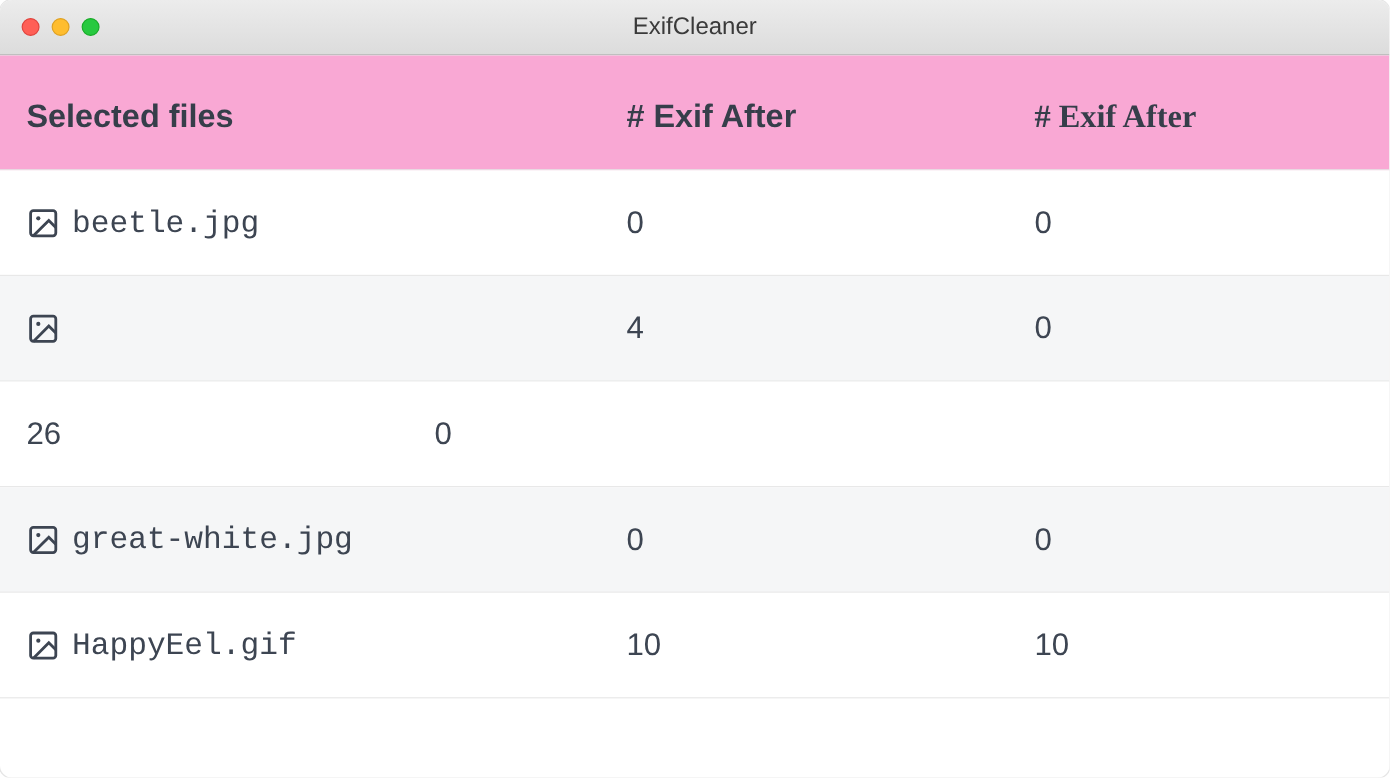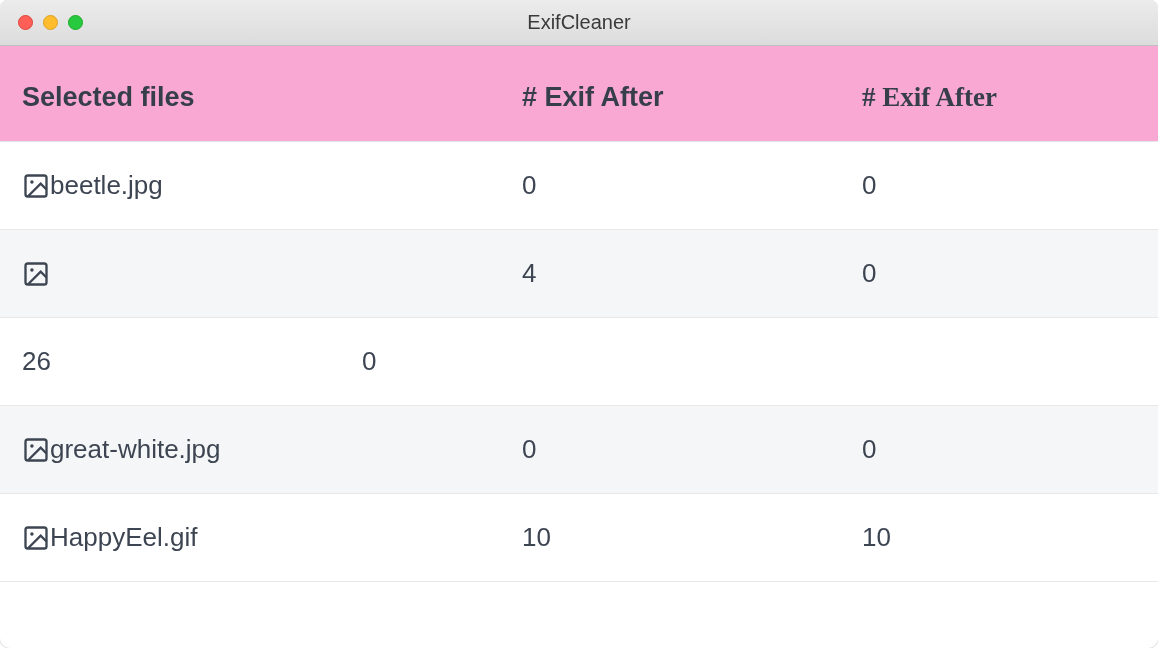--- a/index.html
+++ b/index.html
@@ -115,20 +115,22 @@
     }
     
     .table-row:nth-child(odd) {
       background: #ffffff;
     }
     
     .file-cell {
       flex: 0 0 500px;
       display: flex;
       align-items: center;
+      gap: 10px;
+      font-family: Liberation Mono, monospace;
     }
     
     .image-icon {
       width: 28px;
       height: 28px;
       flex-shrink: 0;
     }
     
     .image-icon svg {
       width: 100%;

